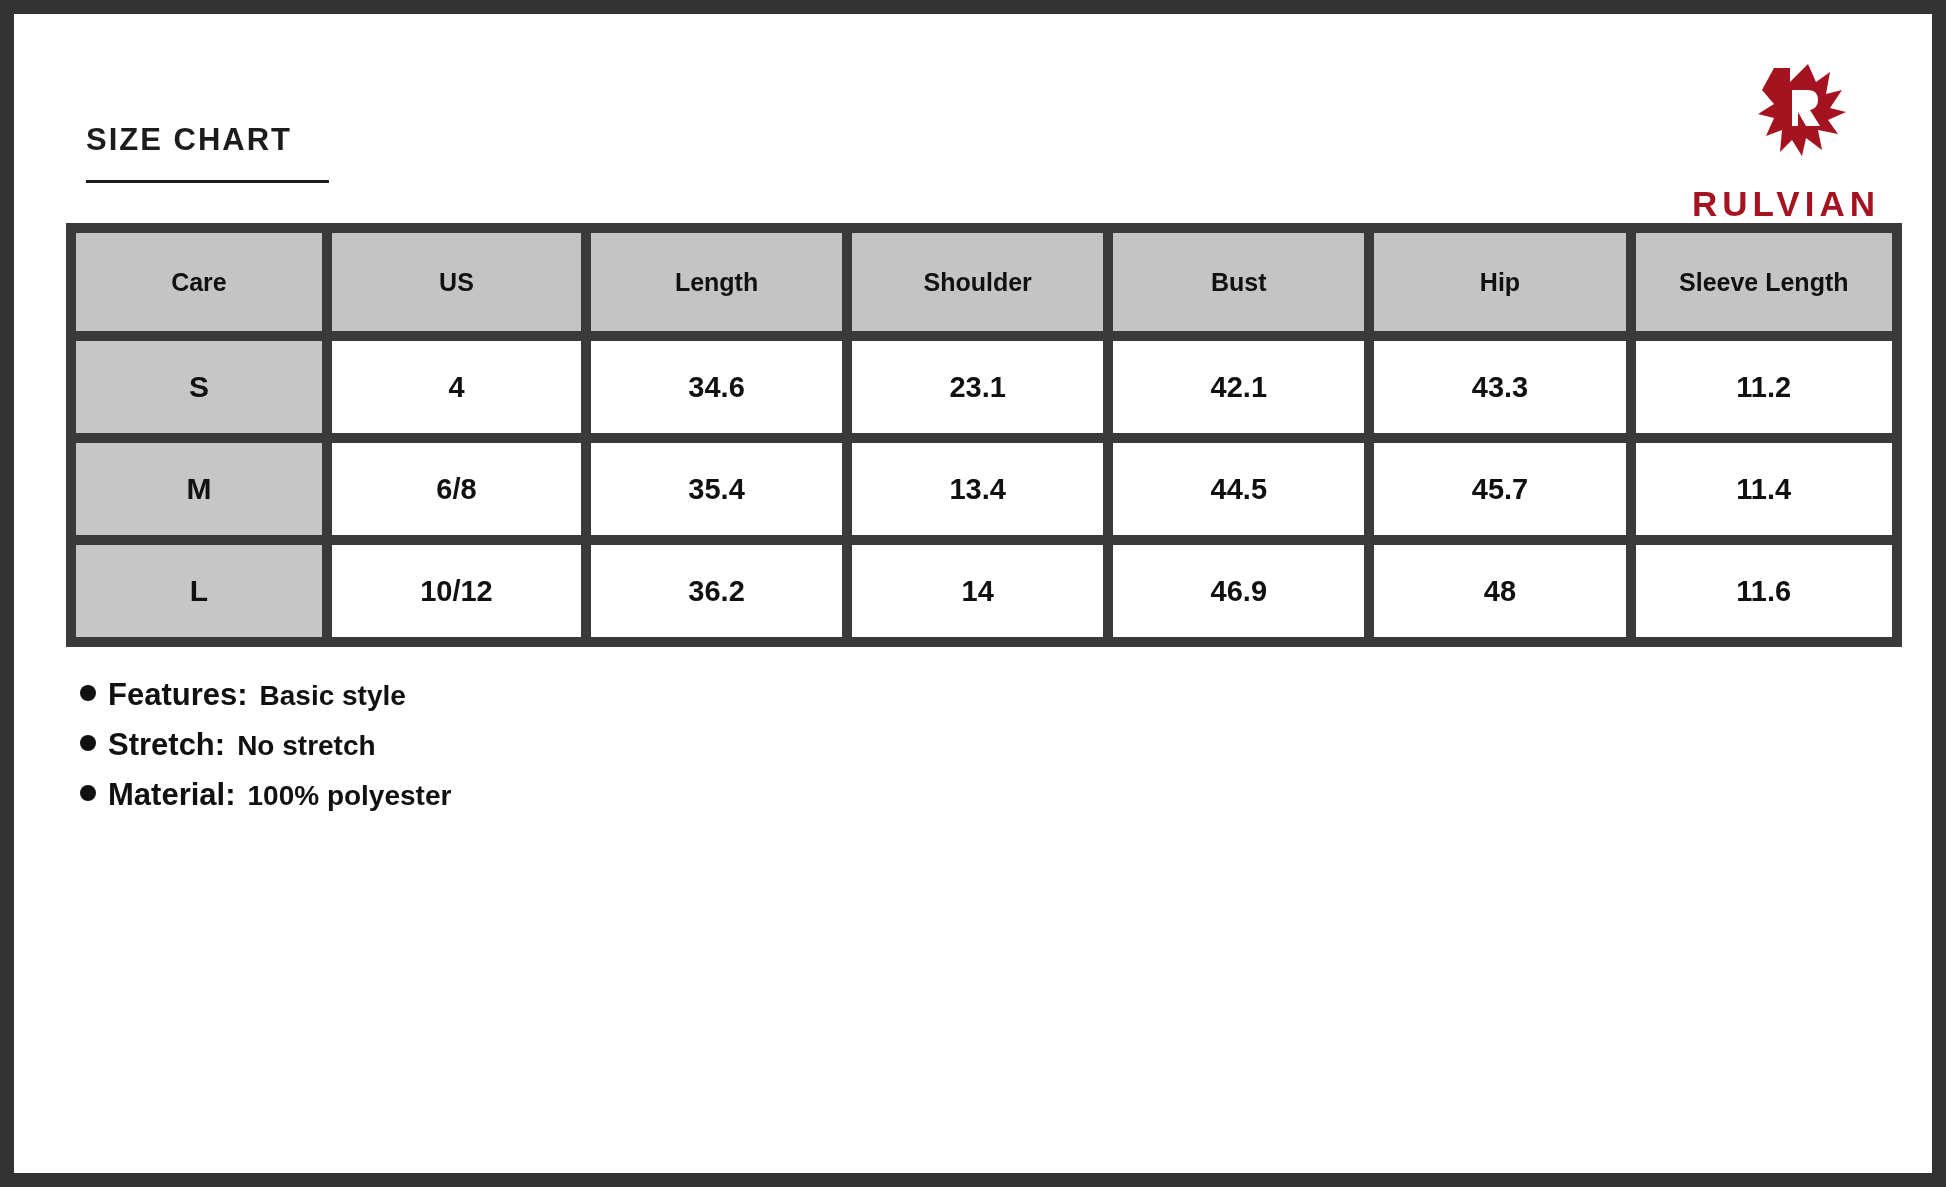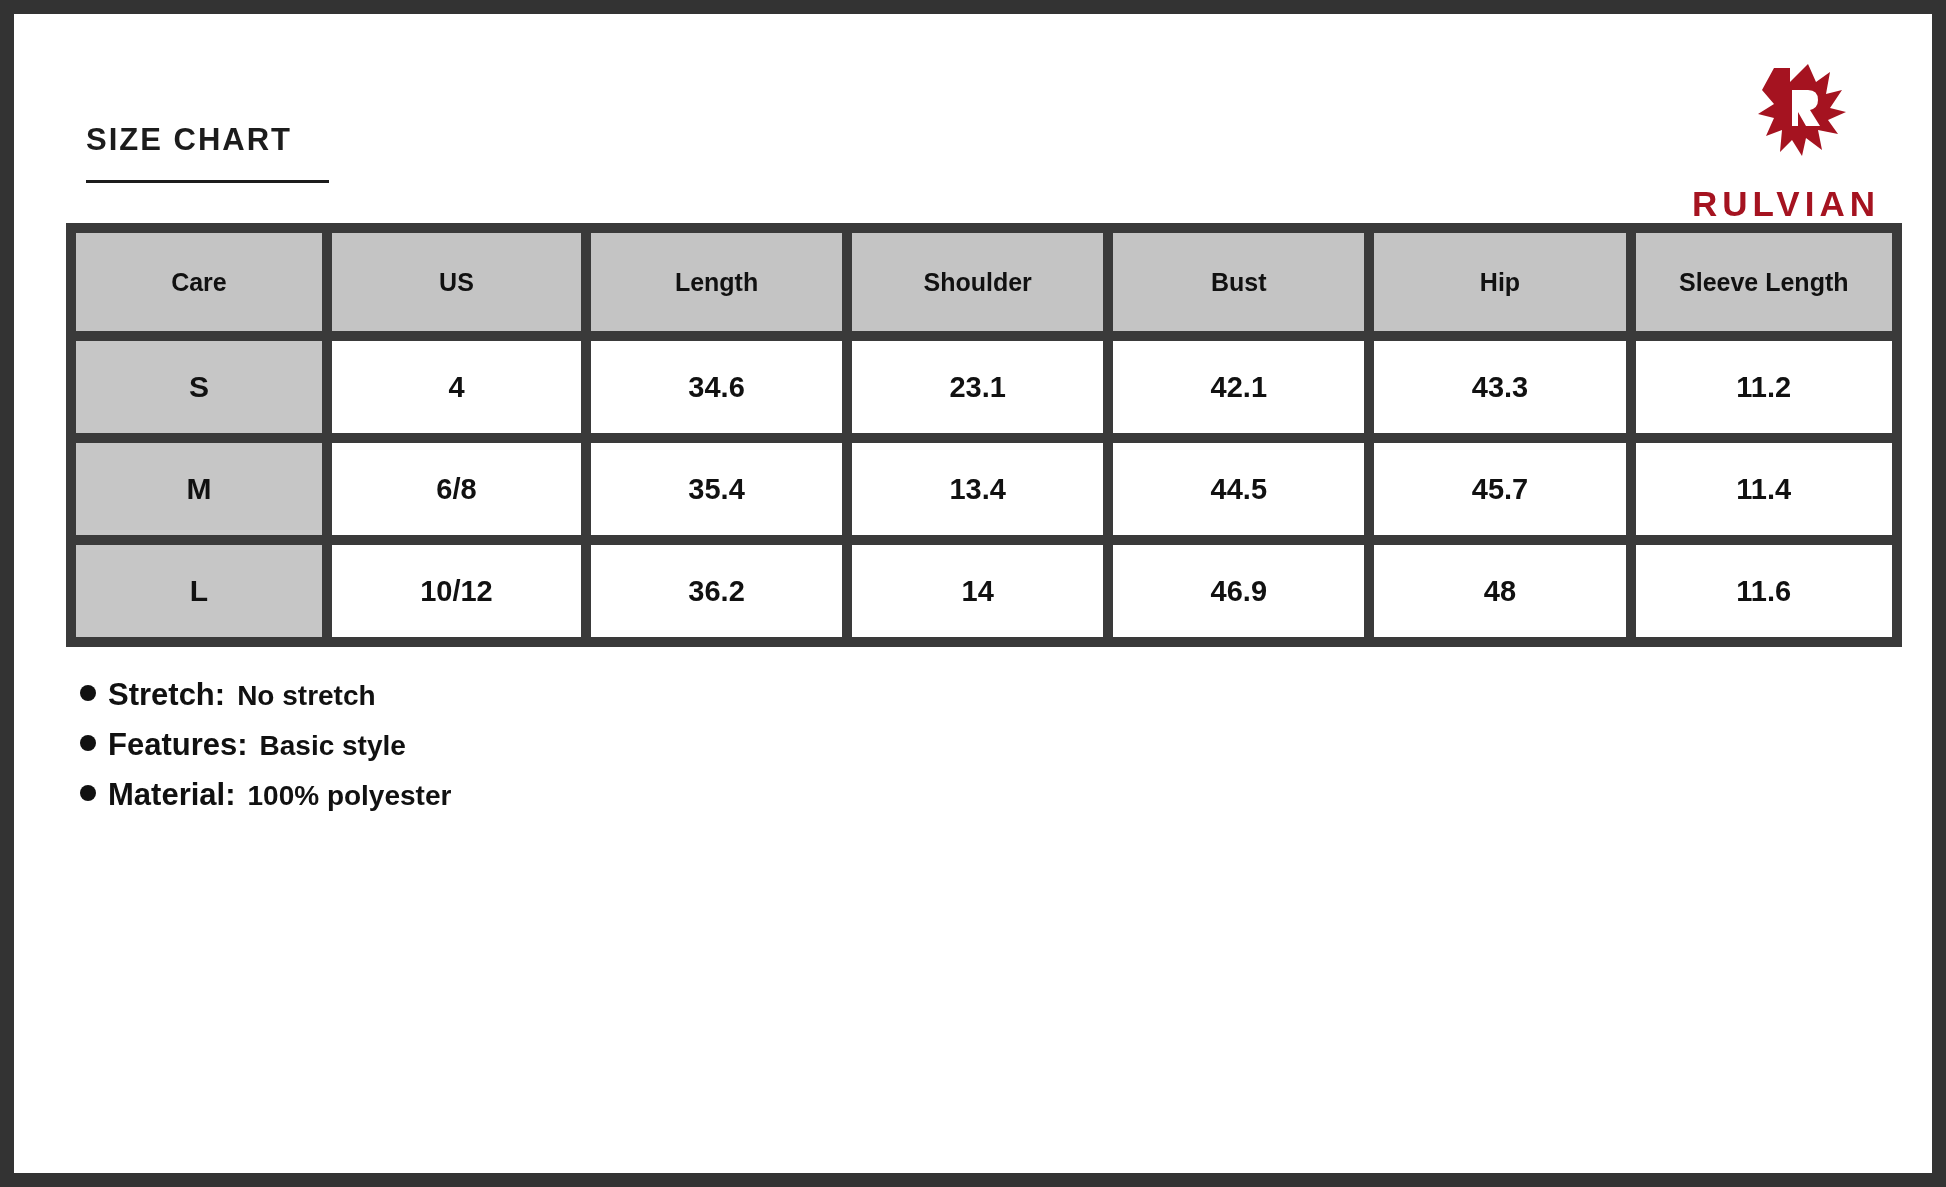--- a/index.html
+++ b/index.html
@@ -227,27 +227,27 @@
             <td>48</td>
             <td>11.6</td>
           </tr>
         </tbody>
       </table>
     </div>
 
     <div class="notes">
       <div class="note-row">
         <span class="bullet"></span>
+        <span class="note-label">Features:</span>
+        <span class="note-value">Basic style</span>
+      </div>
+      <div class="note-row">
+        <span class="bullet"></span>
         <span class="note-label">Stretch:</span>
         <span class="note-value">No stretch</span>
-      </div>
-      <div class="note-row">
-        <span class="bullet"></span>
-        <span class="note-label">Features:</span>
-        <span class="note-value">Basic style</span>
       </div>
       <div class="note-row">
         <span class="bullet"></span>
         <span class="note-label">Material:</span>
         <span class="note-value">100% polyester</span>
       </div>
     </div>
 
   </div>
 </div>

